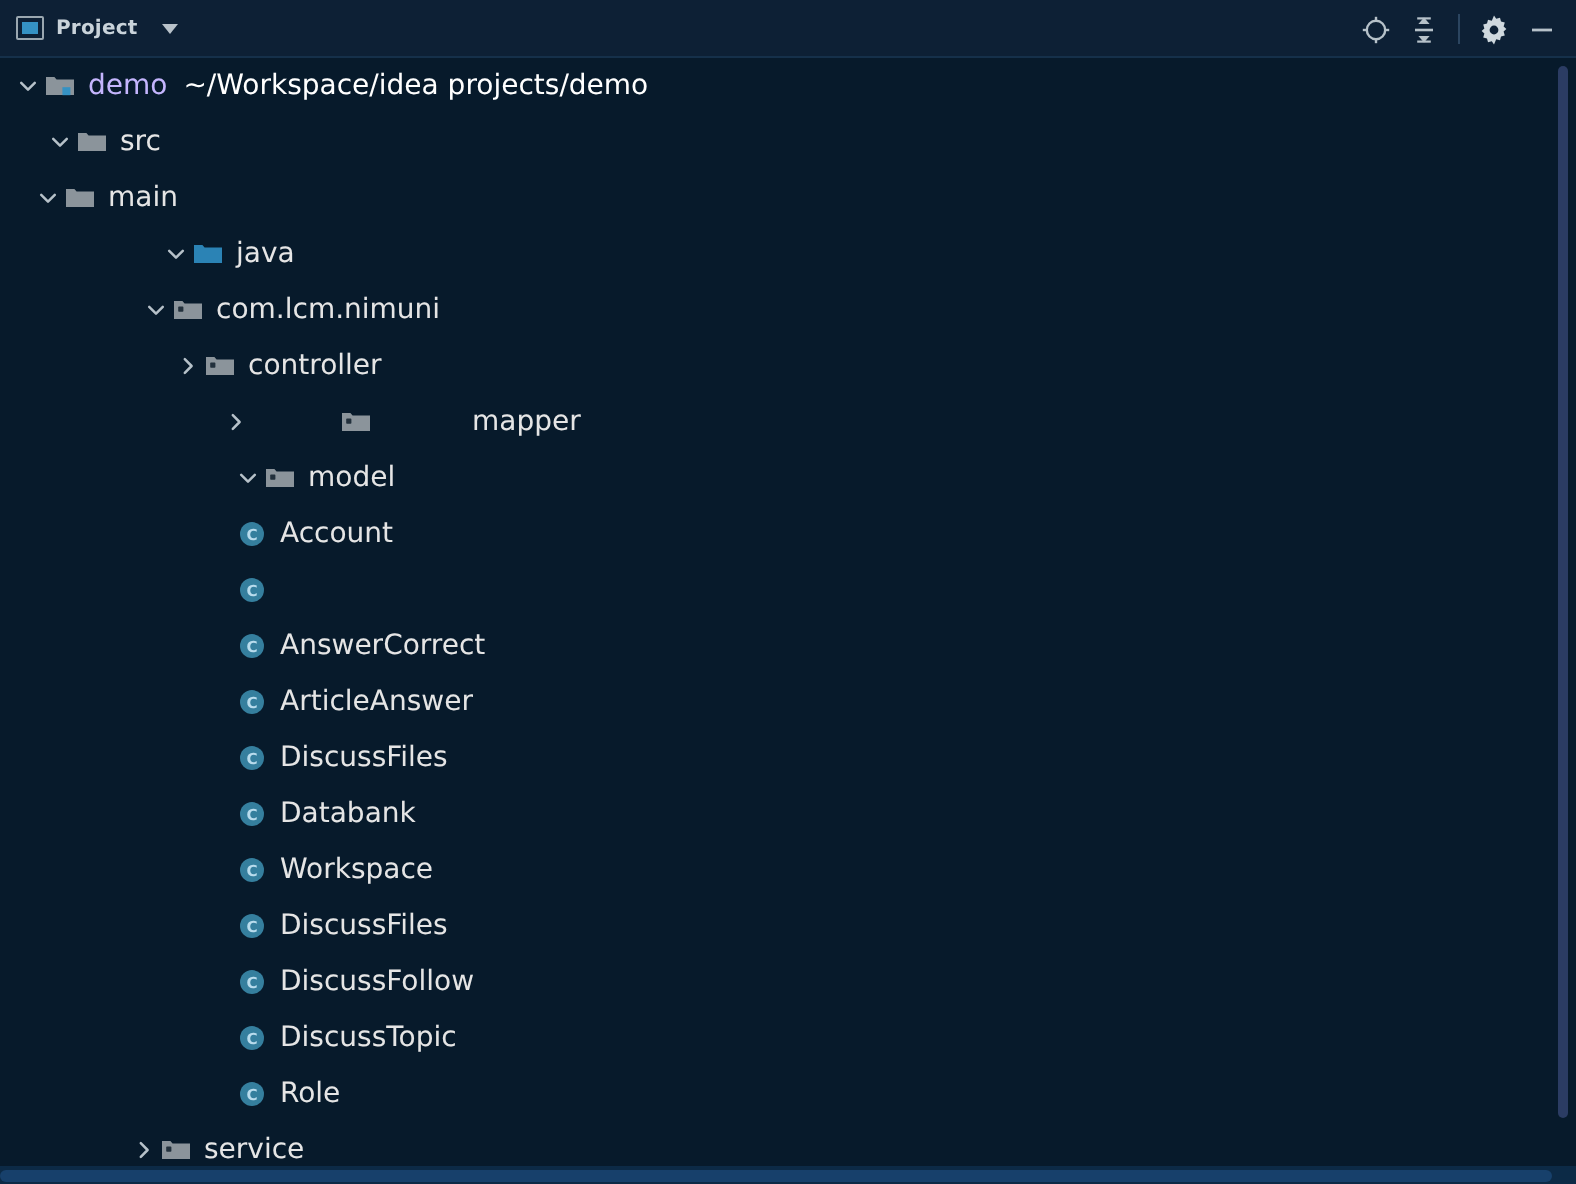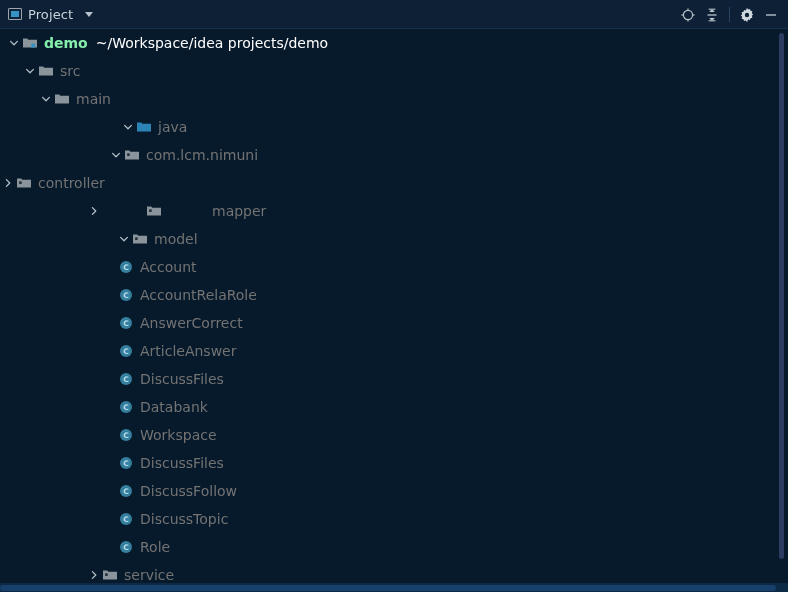--- a/index.html
+++ b/index.html
@@ -40,22 +40,23 @@
   .tab-title {
     display: flex;
     align-items: center;
     gap: 6px;
     padding-left: 8px;
     height: 100%;
     cursor: default;
   }
   .tab-title .label {
     color: #c9d3da;
-    font-size: 13px;
+    font-size: 10px;
     letter-spacing: 0.1px;
+    font-weight: bold;
   }
   .proj-icon {
     width: 14px; height: 12px;
     border: 1.5px solid #9aa7b0;
     border-radius: 1px;
     box-sizing: border-box;
     position: relative;
     background: #0d2035;
   }
   .proj-icon::after {
@@ -127,26 +128,26 @@
   .row .icon {
     flex: 0 0 auto;
     width: 16px;
     height: 16px;
     margin-right: 6px;
     display: flex;
     align-items: center;
     justify-content: center;
   }
   .row .name {
-    color: #737373;
+    color: #e5e5e5;
     font-size: 14px;
   }
   .row .name.bold {
-    color: #86efac;
-    font-weight: bold;
+    color: #c4b5fd;
+    font-weight: normal;
   }
   .row .path {
     color: #ffffff;
     font-size: 14px;
     margin-left: 8px;
   }
 
   
   .vscroll-track {
     position: absolute;
@@ -272,75 +273,75 @@
             <polyline points="1.6,3.4 5,6.8 8.4,3.4" fill="none" stroke="#b6c1c9" stroke-width="1.25" stroke-linecap="round" stroke-linejoin="round"></polyline>
           </svg>
         </span>
         <span class="icon">
           <svg width="16" height="16" viewBox="0 0 16 16">
             <path fill="#8b949b" d="M1 3.5h4.2l1.1 1.3H15v7.7H1z"></path>
           </svg>
         </span>
         <span class="name">src</span>
       </div>
-      <div class="row" style="padding-left: 38px;">
+      <div class="row" style="padding-left: 16px;">
         <span class="twisty">
           <svg width="10" height="10" viewBox="0 0 10 10">
             <polyline points="1.6,3.4 5,6.8 8.4,3.4" fill="none" stroke="#b6c1c9" stroke-width="1.25" stroke-linecap="round" stroke-linejoin="round"></polyline>
           </svg>
         </span>
         <span class="icon">
           <svg width="16" height="16" viewBox="0 0 16 16">
             <path fill="#8b949b" d="M1 3.5h4.2l1.1 1.3H15v7.7H1z"></path>
           </svg>
         </span>
         <span class="name">main</span>
       </div>
-      <div class="row" style="padding-left: 80px; margin-left: 40px;">
+      <div class="row" style="padding-left: 80px;">
         <span class="twisty">
           <svg width="10" height="10" viewBox="0 0 10 10">
             <polyline points="1.6,3.4 5,6.8 8.4,3.4" fill="none" stroke="#b6c1c9" stroke-width="1.25" stroke-linecap="round" stroke-linejoin="round"></polyline>
           </svg>
         </span>
         <span class="icon">
           <svg width="16" height="16" viewBox="0 0 16 16">
             <path fill="#2b83b5" d="M1 3.5h4.2l1.1 1.3H15v7.7H1z"></path>
           </svg>
         </span>
         <span class="name">java</span>
       </div>
-      <div class="row" style="padding-left: 108px;">
+      <div class="row" style="padding-left: 70px;">
         <span class="twisty">
           <svg width="10" height="10" viewBox="0 0 10 10">
             <polyline points="1.6,3.4 5,6.8 8.4,3.4" fill="none" stroke="#b6c1c9" stroke-width="1.25" stroke-linecap="round" stroke-linejoin="round"></polyline>
           </svg>
         </span>
         <span class="icon">
           <svg width="16" height="16" viewBox="0 0 16 16">
             <path fill="#8b949b" d="M1 3.5h4.2l1.1 1.3H15v7.7H1z"></path>
             <rect x="3.1" y="6.3" width="2.6" height="2.6" rx="0.4" fill="#22303c"></rect>
           </svg>
         </span>
         <span class="name">com.lcm.nimuni</span>
       </div>
-      <div class="row" style=" text-align: right;">
+      <div class="row" style="padding-left: 86px; text-align: right;">
         <span class="twisty">
           <svg width="10" height="10" viewBox="0 0 10 10">
             <polyline points="3.4,1.6 6.8,5 3.4,8.4" fill="none" stroke="#b6c1c9" stroke-width="1.25" stroke-linecap="round" stroke-linejoin="round"></polyline>
           </svg>
         </span>
         <span class="icon">
           <svg width="16" height="16" viewBox="0 0 16 16">
             <path fill="#8b949b" d="M1 3.5h4.2l1.1 1.3H15v7.7H1z"></path>
             <rect x="3.1" y="6.3" width="2.6" height="2.6" rx="0.4" fill="#22303c"></rect>
           </svg>
         </span>
         <span class="name">controller</span>
       </div>
-      <div class="row" style="padding-left: 86px; gap: 44px;">
+      <div class="row" style="padding-left: 110px; gap: 44px;">
         <span class="twisty">
           <svg width="10" height="10" viewBox="0 0 10 10">
             <polyline points="3.4,1.6 6.8,5 3.4,8.4" fill="none" stroke="#b6c1c9" stroke-width="1.25" stroke-linecap="round" stroke-linejoin="round"></polyline>
           </svg>
         </span>
         <span class="icon">
           <svg width="16" height="16" viewBox="0 0 16 16">
             <path fill="#8b949b" d="M1 3.5h4.2l1.1 1.3H15v7.7H1z"></path>
             <rect x="3.1" y="6.3" width="2.6" height="2.6" rx="0.4" fill="#22303c"></rect>
           </svg>
@@ -372,21 +373,20 @@
         <span class="name">Account</span>
       </div>
       <div class="row" style="padding-left: 102px;">
         <span class="twisty"></span>
         <span class="icon">
           <svg width="16" height="16" viewBox="0 0 16 16">
             <circle cx="8" cy="8" r="6" fill="#357f9e"></circle>
             <text x="8" y="11.2" text-anchor="middle" font-family="DejaVu Sans, sans-serif" font-size="7.6" font-weight="bold" fill="#b9dced">C</text>
           </svg>
         </span>
-        <span class="name">AccountRelaRole</span>
       </div>
       <div class="row" style="padding-left: 102px;">
         <span class="twisty"></span>
         <span class="icon">
           <svg width="16" height="16" viewBox="0 0 16 16">
             <circle cx="8" cy="8" r="6" fill="#357f9e"></circle>
             <text x="8" y="11.2" text-anchor="middle" font-family="DejaVu Sans, sans-serif" font-size="7.6" font-weight="bold" fill="#b9dced">C</text>
           </svg>
         </span>
         <span class="name">AnswerCorrect</span>
@@ -464,21 +464,21 @@
       <div class="row" style="padding-left: 102px;">
         <span class="twisty"></span>
         <span class="icon">
           <svg width="16" height="16" viewBox="0 0 16 16">
             <circle cx="8" cy="8" r="6" fill="#357f9e"></circle>
             <text x="8" y="11.2" text-anchor="middle" font-family="DejaVu Sans, sans-serif" font-size="7.6" font-weight="bold" fill="#b9dced">C</text>
           </svg>
         </span>
         <span class="name">Role</span>
       </div>
-      <div class="row" style="padding-left: 86px;">
+      <div class="row" style="padding-left: 64px;">
         <span class="twisty">
           <svg width="10" height="10" viewBox="0 0 10 10">
             <polyline points="3.4,1.6 6.8,5 3.4,8.4" fill="none" stroke="#b6c1c9" stroke-width="1.25" stroke-linecap="round" stroke-linejoin="round"></polyline>
           </svg>
         </span>
         <span class="icon">
           <svg width="16" height="16" viewBox="0 0 16 16">
             <path fill="#8b949b" d="M1 3.5h4.2l1.1 1.3H15v7.7H1z"></path>
             <rect x="3.1" y="6.3" width="2.6" height="2.6" rx="0.4" fill="#22303c"></rect>
           </svg>

